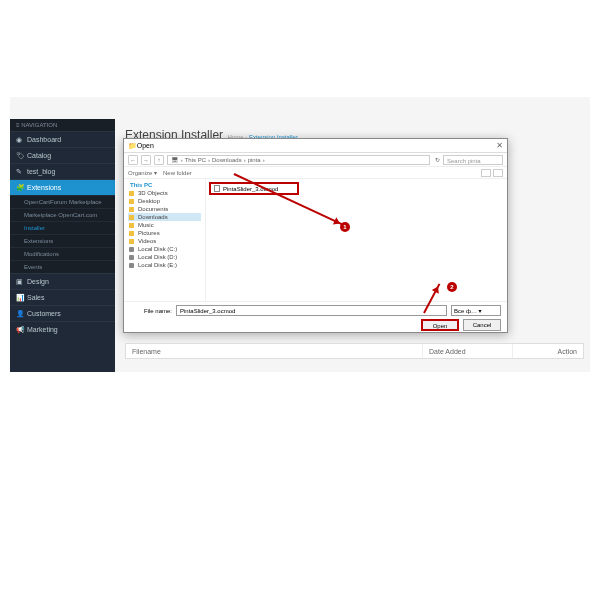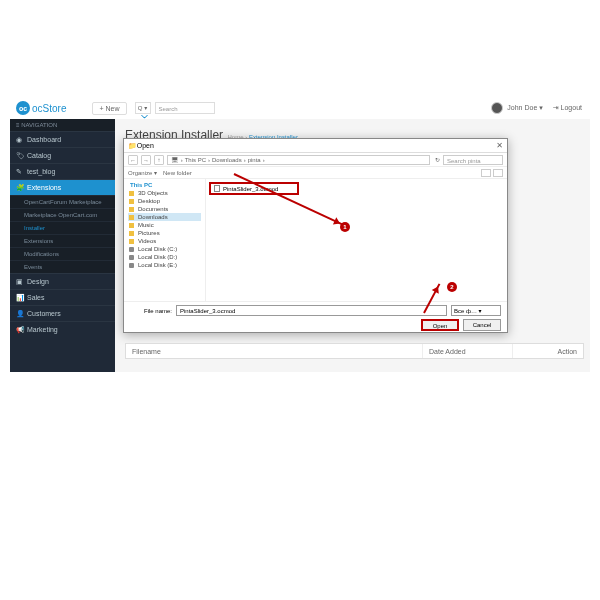--- a/index.html
+++ b/index.html
@@ -68,34 +68,20 @@
 .table-hdr { position:absolute; left:115px; top:246px; right:6px; height:16px; background:#fff; border:1px solid #ddd; display:flex; font-size:7px; color:#666; }
 .th { padding:4px 6px; border-right:1px solid #eee; }
 .th1 { flex:1; }
 .th2 { width:90px; }
 .th3 { width:70px; text-align:right; border-right:none; }
 </style>
 </head>
 <body>
 
 <div class="canvas">
-  <div class="topbar">
-    <div class="logo">
-      <div class="logo-circle">oc</div>
-      <div class="logo-text">ocStore</div>
-    </div>
-    <div class="newbtn">+ New</div>
-    <div class="qbox">Q ▾</div>
-    <div class="searchbar">Search</div>
-    <div class="user">
-      <div class="avatar"></div>
-      <div class="username">John Doe ▾</div>
-      <div class="logout">⇥ Logout</div>
-    </div>
-  </div>
 
   <div class="sidebar">
     <div class="nav-hdr">≡ NAVIGATION</div>
     <div class="nav-item">
         <span class="nav-icon">◉</span>
         <span>Dashboard</span>
       </div>
     <div class="nav-item">
         <span class="nav-icon">🏷</span>
         <span>Catalog</span>

